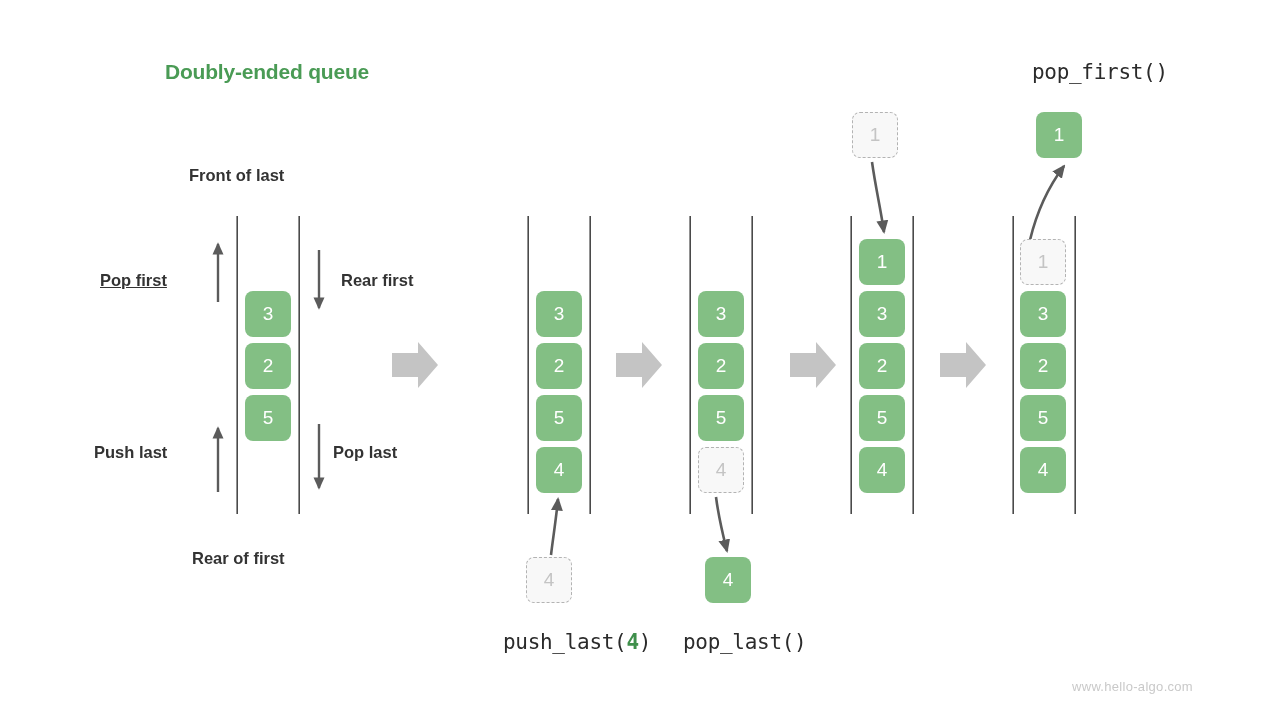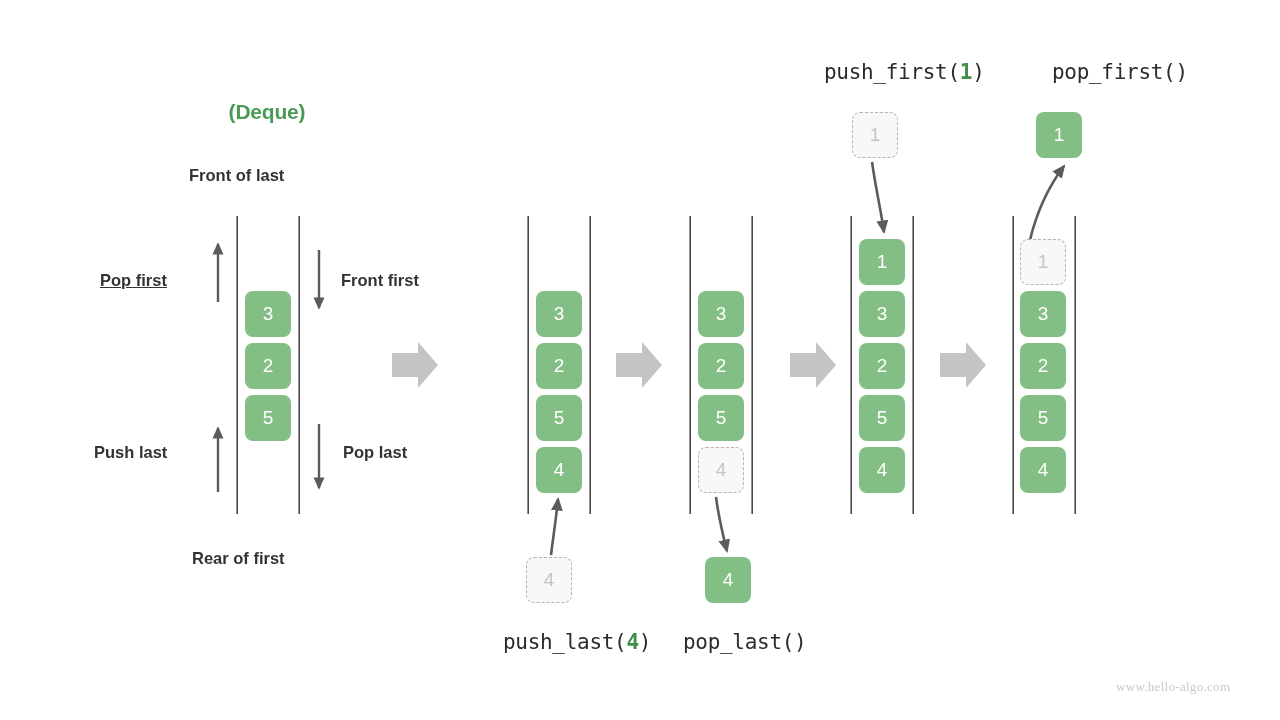--- a/index.html
+++ b/index.html
@@ -37,26 +37,25 @@
     position: absolute;
     font-family: "DejaVu Sans Mono", "Liberation Mono", monospace;
     font-size: 21px;
     color: #2b2b2b;
     white-space: nowrap;
     letter-spacing: -0.3px;
   }
   .mono-label .arg { color: #3f8f4b; font-weight: bold; }
   .watermark {
     position: absolute;
-    font-family: Liberation Serif, serif;
+    font-family: Liberation Sans, sans-serif;
     font-size: 13px;
     color: #c9c9c9;
     white-space: nowrap;
     letter-spacing: 0.3px;
-    margin-left: 44px;
   }
 
   
   .box {
     position: absolute;
     width: 46px;
     height: 46px;
     border-radius: 8px;
     background: #83bf84;
     color: #ffffff;
@@ -139,43 +138,40 @@
 
     <path d="M 551 555 C 553 538 556 520 558 499" stroke="#5b5b5b" stroke-width="2.6" fill="none" marker-end="url(#ah)"></path>
 
     <path d="M 716 497 C 719 520 723 535 727 551" stroke="#5b5b5b" stroke-width="2.6" fill="none" marker-end="url(#ah)"></path>
 
     <path d="M 872 162 C 876 190 880 205 884 232" stroke="#5b5b5b" stroke-width="2.6" fill="none" marker-end="url(#ah)"></path>
 
     <path d="M 1030 240 C 1036 215 1046 190 1064 166" stroke="#5b5b5b" stroke-width="2.6" fill="none" marker-end="url(#ah)"></path>
   </svg>
 
-  <div class="title-line" style="left:107px; top:100px; width:320px;">(Deque)</div>
+  <div class="title-line" style="left:107px; top:60px; width:320px;">Doubly-ended queue</div>
 
   <div class="bold-label" style="left:189px; top:166px;">Front of last</div>
   <div class="bold-label" style="left:192px; top:549px;">Rear of first</div>
 
   <div class="bold-label" style="left:100px; top:271px;text-decoration:underline;">Pop first</div>
-  <div class="bold-label" style="left:341px; top:271px;">Front first</div>
+  <div class="bold-label" style="left:341px; top:271px;">Rear first</div>
   <div class="bold-label" style="left:94px; top:443px;">Push last</div>
-  <div class="bold-label" style="left:333px; top:443px;margin-left:10px;">Pop last</div>
+  <div class="bold-label" style="left:333px; top:443px;">Pop last</div>
 
   <div class="mono-label" style="left:503px; top:630px;">
     <span>push_last</span><span>(</span><span class="arg">4</span><span>)</span>
   </div>
 
   <div class="mono-label" style="left:683px; top:630px;">
     <span>pop_last</span><span>(</span><span class="arg"></span><span>)</span>
   </div>
 
-  <div class="mono-label" style="left:824px; top:60px;">
-    <span>push_first</span><span>(</span><span class="arg">1</span><span>)</span>
-  </div>
-
-  <div class="mono-label" style="left:1032px; top:60px;margin-left:20px;">
+
+  <div class="mono-label" style="left:1032px; top:60px;">
     <span>pop_first</span><span>(</span><span class="arg"></span><span>)</span>
   </div>
 
   <div class="box" style="left:245px; top:291px;">3</div>
   <div class="box" style="left:245px; top:343px;">2</div>
   <div class="box" style="left:245px; top:395px;">5</div>
 
   <div class="box" style="left:536px; top:291px;">3</div>
   <div class="box" style="left:536px; top:343px;">2</div>
   <div class="box" style="left:536px; top:395px;">5</div>

